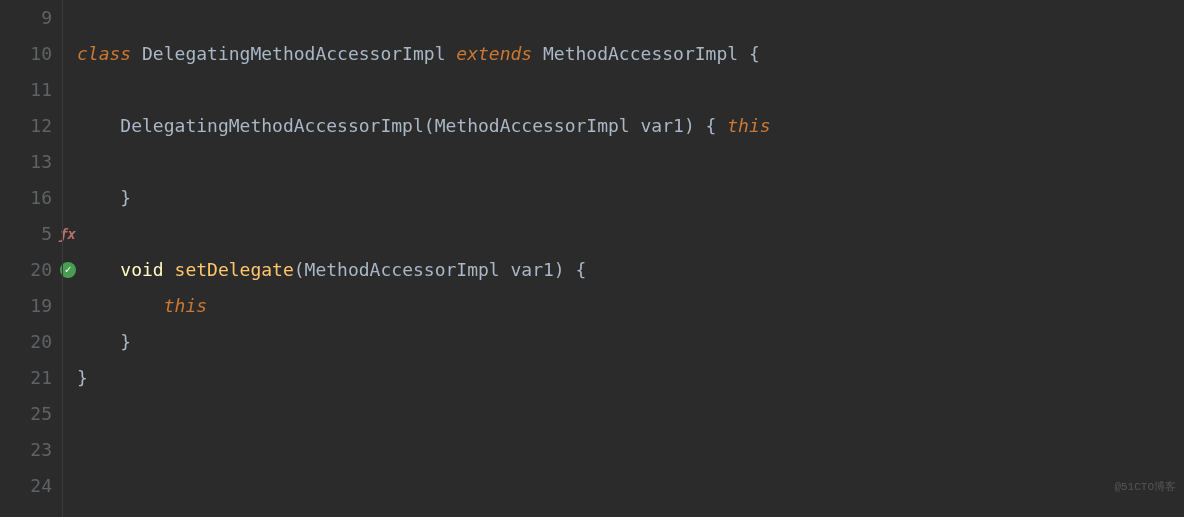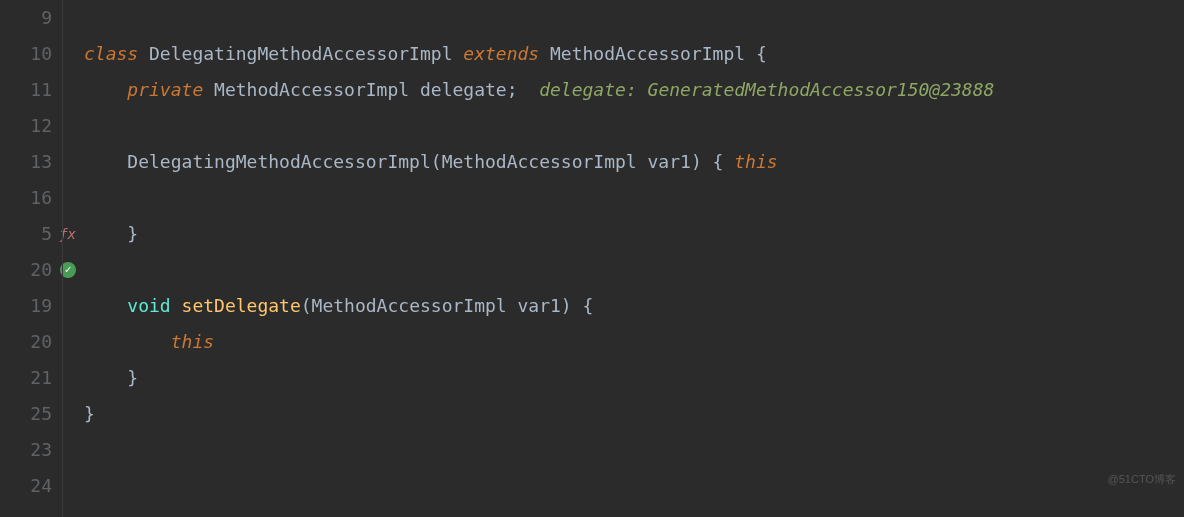--- a/index.html
+++ b/index.html
@@ -38,61 +38,62 @@
   }
   .gutter-icon {
     position: absolute;
     right: -20px;
     top: 50%;
     transform: translateY(-50%);
   }
   .code-area {
     flex: 1;
     position: relative;
-    padding-left: 15px;
+    padding-left: 8px;
     border-left: 1px solid #3a3a3a;
   }
   .code-line {
     height: 36px;
     white-space: pre;
     color: #a9b7c6;
     position: relative;
     padding-left: 6px;
   }
   .highlighted {
     background: #2d4436;
   }
   .kw { color: #cc7832; font-style: italic; }
-  .kw2 { color: #5eead4; text-align: center; }
+  .kw2 { color: #fef9c3; text-align: center; }
   .cls { color: #a9b7c6; }
   .method { color: #ffc66d; }
   .hint { color: #787878; font-style: italic; }
   .hint-val { color: #8ea765; font-style: italic; }
   .watermark {
     position: absolute;
-    bottom: 20px;
+    bottom: 12px;
     right: 8px;
     color: #555;
     font-size: 11px;
-    font-family: Liberation Sans, sans-serif;
+    font-family: Liberation Mono, monospace;
   }
   .check-icon {
     width: 16px; height: 16px;
     background: #499c54;
     border-radius: 50%;
     display: flex;
     align-items: center;
     justify-content: center;
     color: #fff;
     font-size: 11px;
   }
   .fx-icon {
     color: #b86f6f;
     font-style: italic;
     font-size: 14px;
+    font-weight: bold;
   }
 </style>
 </head>
 <body>
 
 <div class="editor">
   <div class="gutter">
     <div class="gutter-line">
         <span class="line-num">9</span>
       </div>
@@ -137,21 +138,20 @@
         <span class="line-num">23</span>
       </div>
     <div class="gutter-line">
         <span class="line-num">24</span>
       </div>
   </div>
 
   <div class="code-area">
     <div class="code-line"></div>
     <div class="code-line"><span class="kw">class </span><span class="cls">DelegatingMethodAccessorImpl </span><span class="kw">extends </span><span class="cls">MethodAccessorImpl {</span></div>
-    <div class="code-line">    <span class="kw">private </span><span class="cls">MethodAccessorImpl </span><span class="cls">delegate;  </span><span class="hint-val">delegate: </span><span class="hint-val">GeneratedMethodAccessor150@23888</span></div>
     <div class="code-line"></div>
     <div class="code-line">    <span class="cls">DelegatingMethodAccessorImpl</span><span class="cls">(MethodAccessorImpl var1) { </span><span class="kw">this</span><span class="cls"></span></div>
     <div class="code-line"></div>
     <div class="code-line">    <span class="cls">}</span></div>
     <div class="code-line"></div>
     <div class="code-line">    <span class="kw2">void </span><span class="method">setDelegate</span><span class="cls">(MethodAccessorImpl var1) {</span></div>
     <div class="code-line">        <span class="kw">this</span><span class="cls"></span></div>
     <div class="code-line">    <span class="cls">}</span></div>
     <div class="code-line"><span class="cls">}</span></div>
   </div>

